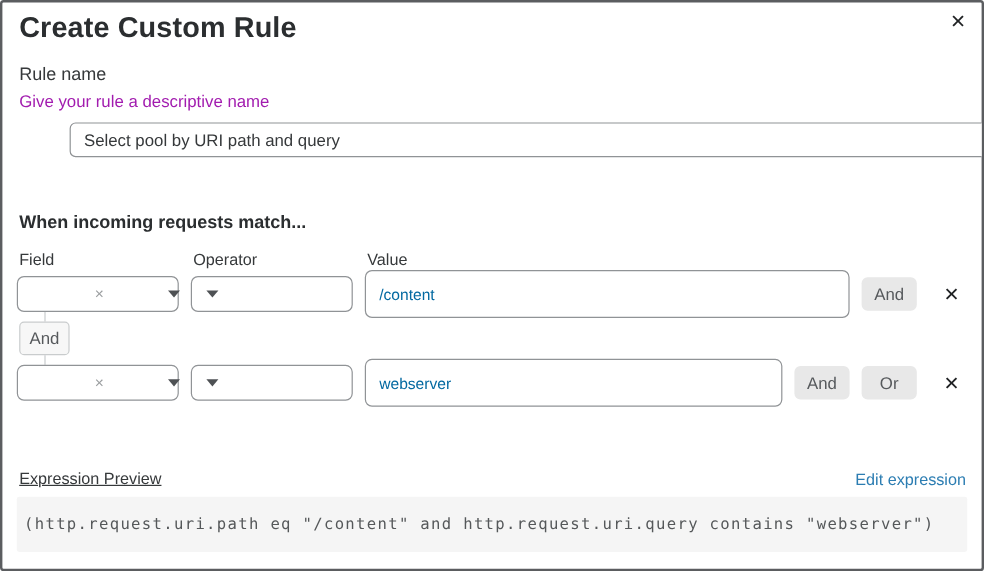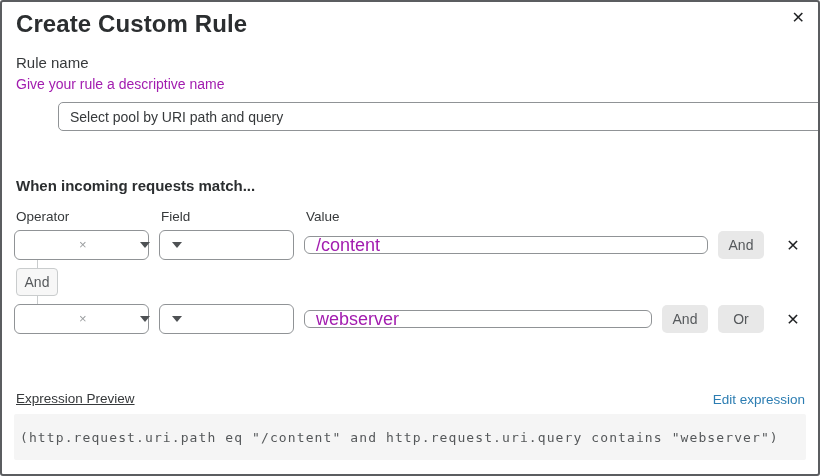--- a/index.html
+++ b/index.html
@@ -120,26 +120,26 @@
     line-height: 14px;
   }
   .caret-down {
     width: 0; height: 0;
     border-left: 5px solid transparent;
     border-right: 5px solid transparent;
     border-top: 6px solid #4e5154;
   }
   .value-input {
     flex: 1;
-    height: 18px;
+    height: 40px;
     border: 1px solid #909396;
     border-radius: 6px;
     padding: 0 11px;
-    font-size: 18px;
-    color: #a21caf;
+    font-size: 13px;
+    color: #0369a1;
     font-family: "Liberation Sans", "DejaVu Sans", sans-serif;
     outline: none;
     min-width: 0;
   }
   .logic-btn {
     flex: none;
     width: 46px;
     height: 28px;
     background: #e8e8e8;
     border: none;
@@ -235,22 +235,22 @@
   <div>
     <div class="field-label">Rule name</div>
     <div class="helper-text">Give your rule a descriptive name</div>
     <input class="text-input" type="text" value="Select pool by URI path and query" style="">
   </div>
 
   <div>
     <h2 class="section-heading">When incoming requests match...</h2>
 
     <div class="columns-row">
+      <span class="col-label col-field-w">Field</span>
       <span class="col-label col-op-w">Operator</span>
-      <span class="col-label col-field-w">Field</span>
       <span class="col-label">Value</span>
     </div>
 
     <div class="condition-row">
       <div class="select-box col-field-w">
         <span class="select-value">URI Path</span>
         <span class="clear-x">×</span>
         <span class="caret-down"></span>
       </div>
       <div class="select-box col-op-w">

